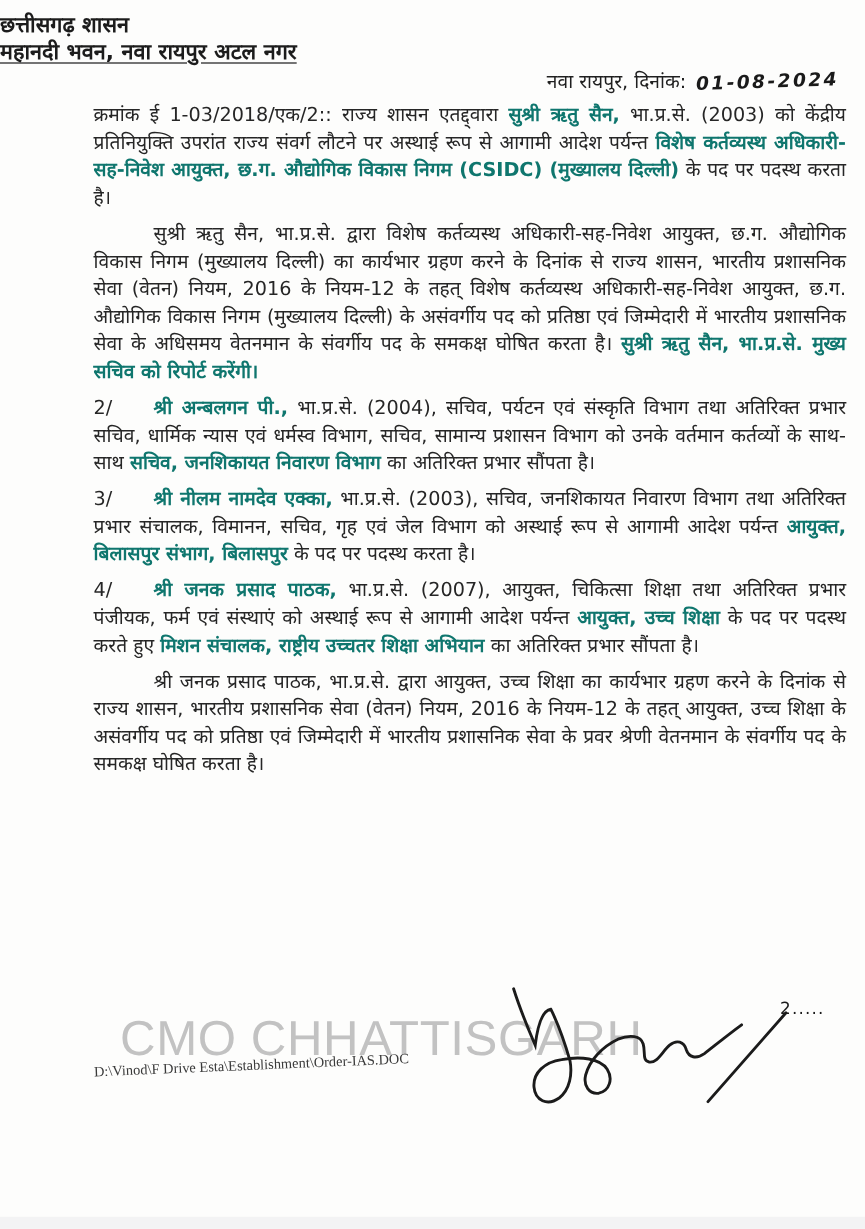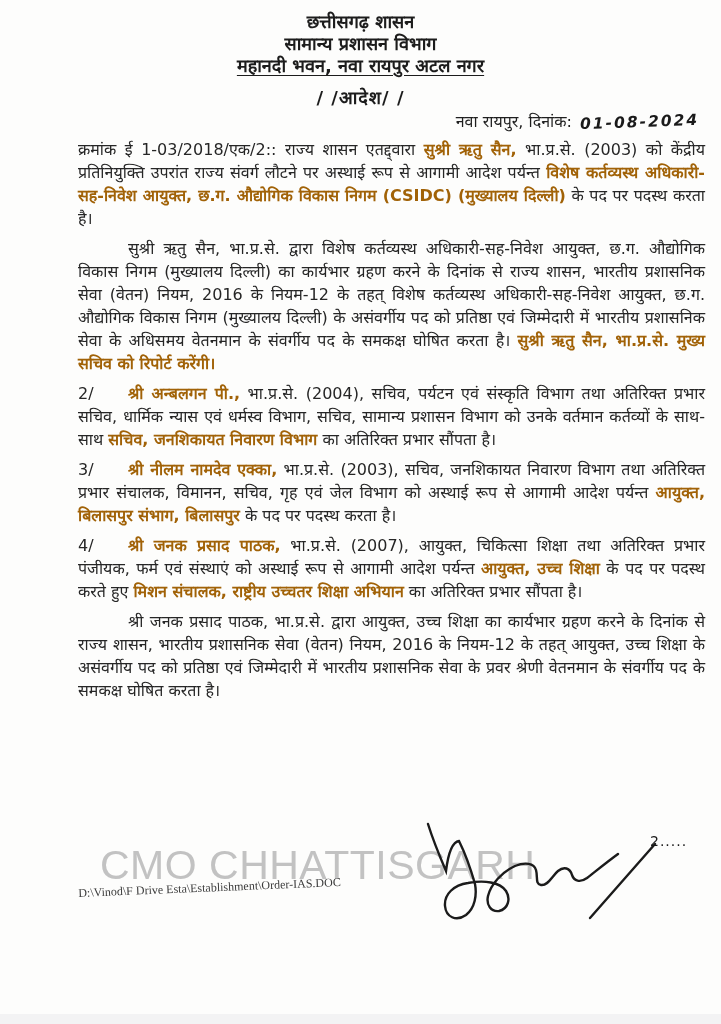--- a/index.html
+++ b/index.html
@@ -5,39 +5,39 @@
   * { margin:0; padding:0; box-sizing:border-box; }
   html,body { background:#e8e8e8; }
   .page {
     position:relative;
     width:721px; height:1024px;
     background:#fdfdfc;
     overflow:hidden;
     font-family:"DejaVu Sans", sans-serif;
     color:#222;
   }
-  .doc-header { text-align:center; padding-top:11px; }
+  .doc-header { padding-top:11px; }
   .hline { font-size:18px; font-weight:700; line-height:22px; color:#1c1c1c; }
   .hline.addr { text-decoration:underline; text-underline-offset:3px; }
   .order-heading { font-size:18px; font-weight:700; margin-top:8px; letter-spacing:1px; color:#1c1c1c; }
   .dateline { text-align:right; padding-right:22px; font-size:16px; margin-top:1px; color:#1f1f1f; }
   .hand-date {
     display:inline-block; margin-left:8px;
     font-style:italic; letter-spacing:2px; font-size:15.5px; font-weight:600;
     transform:rotate(-2deg); color:#1a1a1a;
   }
   .doc-body {
     padding:6px 16px 0 78px;
     font-size:16px; line-height:23px;
     text-align:justify; color:#262626;
   }
   .para { margin:0 0 7px 0; }
   .para.indent { text-indent:50px; }
   .num { display:inline-block; width:50px; text-indent:0; }
-  .b { font-weight:700; color:#a16207; }
+  .b { font-weight:700; color:#0f766e; }
   .watermark {
     position:absolute; left:100px; top:842px;
     font-size:41px; letter-spacing:0.5px;
     color:#c2c2c2; white-space:nowrap;
     font-family:"Liberation Sans", sans-serif;
   }
   .signature { position:absolute; left:418px; top:800px; }
   .page-marker { position:absolute; left:650px; top:833px; font-size:14px; color:#1a1a1a; letter-spacing:1px; }
   .file-path {
     position:absolute; left:78px; top:886px;
@@ -48,23 +48,21 @@
   }
   .bottom-strip { position:absolute; left:0; right:0; bottom:0; height:10px; background:#f3f3f4; }
 </style>
 </head>
 <body>
 
 <div class="page">
 
   <div class="doc-header">
     <div class="hline">छत्तीसगढ़ शासन</div>
-    <div class="hline">सामान्य प्रशासन विभाग</div>
     <div class="hline addr">महानदी भवन, नवा रायपुर अटल नगर</div>
-    <div class="order-heading">/ /आदेश/ /</div>
   </div>
 
   <div class="dateline">
     <span>नवा रायपुर, दिनांक:</span><span class="hand-date">01-08-2024</span>
   </div>
 
   <div class="doc-body">
 
     <p class="para"><span>क्रमांक ई 1-03/2018/एक/2:: राज्य शासन एतद्द्वारा </span><span class="b">सुश्री ऋतु सैन,</span><span> भा.प्र.से. (2003) को केंद्रीय प्रतिनियुक्ति उपरांत राज्य संवर्ग लौटने पर अस्थाई रूप से आगामी आदेश पर्यन्त </span><span class="b">विशेष कर्तव्यस्थ अधिकारी-सह-निवेश आयुक्त, छ.ग. औद्योगिक विकास निगम (CSIDC) (मुख्यालय दिल्ली)</span><span> के पद पर पदस्थ करता है।</span></p>
 

